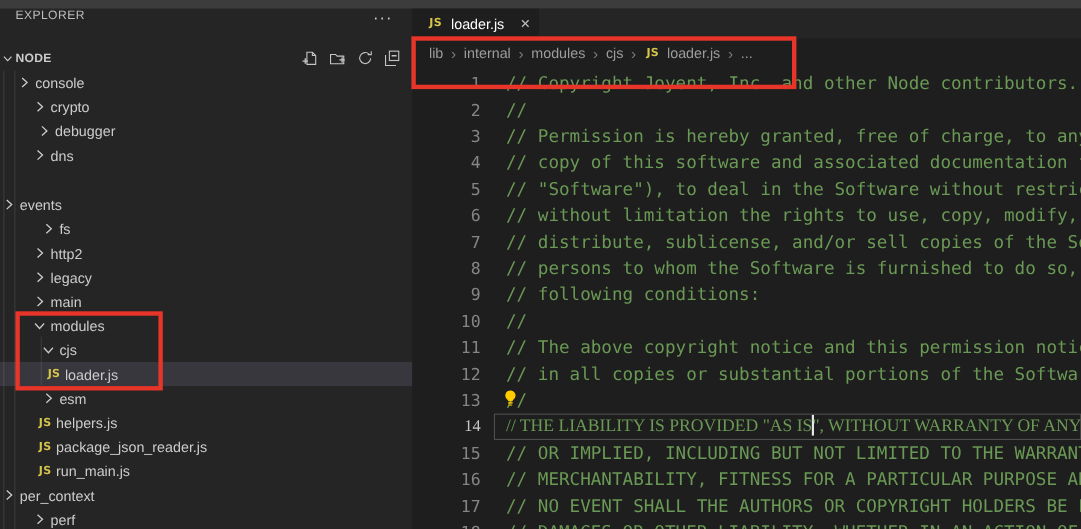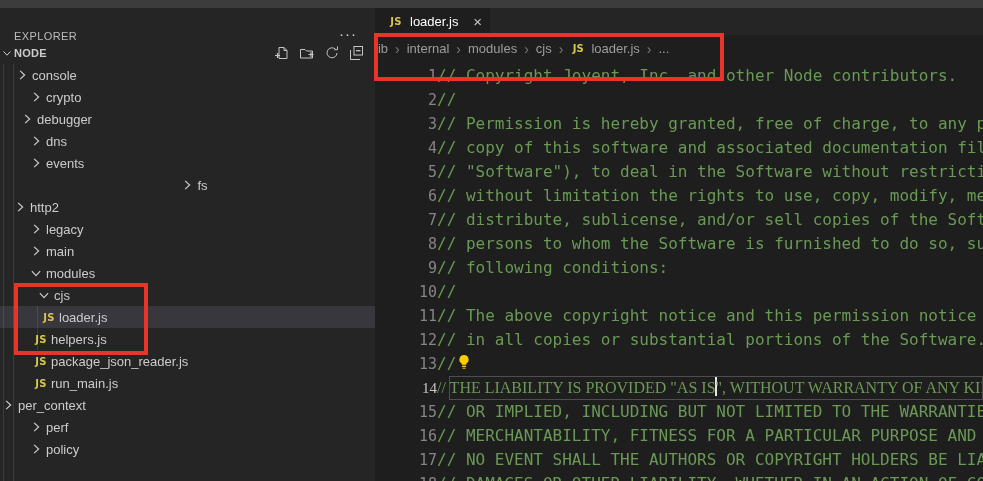--- a/index.html
+++ b/index.html
@@ -16,21 +16,21 @@
     position:absolute; left:0; top:0; width:100%; height:8px;
     background: var(--titlebar-bg);
   }
   
   .sidebar {
     position:absolute; left:0; top:8px; width:375px; bottom:0;
     background: var(--sidebar-bg);
     overflow:hidden;
   }
   .explorer-header {
-    height:34px; display:flex; align-items:flex-end; justify-content:space-between;
+    height:34px; display:flex; align-items:flex-start; justify-content:space-between;
     padding:0 18px 0 14px;
     color:#bdbdbd; font-size:11px; letter-spacing:.4px;
   }
   .dots { color:#d4d4d4; font-size:15px; letter-spacing:1px; cursor:pointer; }
   .section-header {
     height:22px; display:flex; align-items:center;
     font-size:11px; font-weight:bold; color:#cccccc;
   }
   .section-header .chev-box { width:10px; margin-left:2px; }
   .sec-label { margin-left:2px; letter-spacing:.3px; }
@@ -60,31 +60,31 @@
   .editor { position:absolute; left:375px; top:8px; right:0; bottom:0; background: var(--editor-bg); }
   .tabbar { height:27px; background: var(--tabbar-bg); display:flex; }
   .tab {
     width:115px; background: var(--editor-bg); color: var(--tab-text);
     font-size:13px; display:flex; align-items:center; gap:6px;
     padding:0 8px 0 13px; cursor:pointer;
   }
   .tab .close { margin-left:auto; color:#c5c5c5; font-size:15px; line-height:1; cursor:pointer; }
   .breadcrumb {
     height:27px; display:flex; align-items:center; gap:7px;
-    color: var(--breadcrumb-text); font-size:13px;
+    padding-left:15px; color: var(--breadcrumb-text); font-size:13px;
   }
   .bc-sep { color:#7a7a7a; font-size:14px; }
   .bc-item { cursor:pointer; display:inline-flex; align-items:center; gap:5px; }
   .code { position:relative; padding-top:2px; height:446px; overflow:hidden; }
   .cl {
     display:flex; height:24px; line-height:24px;
     font-family:"DejaVu Sans Mono", monospace; font-size:16px;
   }
   .ln { width:62px; flex:none; text-align:right; color:var(--linenum); font-size:15px; }
-  .ct { white-space:pre; color:var(--comment-green); }
+  .ct { margin-left:23px; white-space:pre; color:var(--comment-green); }
   .cl.current { position:relative;font-family:Liberation Serif, serif; }
   .cl.current::before {
     content:""; position:absolute; left:74px; right:0; top:0; bottom:0;
     border:1px solid #4e4e4e; pointer-events:none;
   }
   .cl.current .ln { color:var(--linenum-active); }
   .cursor {
     display:inline-block; width:2px; height:19px;
     margin:0 -1px; background:#e6e6e6; vertical-align:text-bottom;
   }
@@ -143,53 +143,53 @@
           <span class="lbl">console</span>
         </div>
         <div class="row" style="padding-left: 28px;">
           <span class="chev">
             <svg width="12" height="12" viewBox="0 0 16 16" fill="none" stroke="#cccccc" stroke-width="1.6">
               <path d="M5.5 2.5l6 5.5-6 5.5"></path>
             </svg>
           </span>
           <span class="lbl">crypto</span>
         </div>
-        <div class="row" style="padding-left: 19px;">
+        <div class="row" style="padding-left: 32px;">
           <span class="chev">
             <svg width="12" height="12" viewBox="0 0 16 16" fill="none" stroke="#cccccc" stroke-width="1.6">
               <path d="M5.5 2.5l6 5.5-6 5.5"></path>
             </svg>
           </span>
           <span class="lbl">debugger</span>
         </div>
         <div class="row" style="padding-left: 28px;">
           <span class="chev">
             <svg width="12" height="12" viewBox="0 0 16 16" fill="none" stroke="#cccccc" stroke-width="1.6">
               <path d="M5.5 2.5l6 5.5-6 5.5"></path>
             </svg>
           </span>
           <span class="lbl">dns</span>
         </div>
-        <div class="row" style="padding-left: 28px;">
+        <div class="row" style=" margin-top: 23px;">
           <span class="chev">
             <svg width="12" height="12" viewBox="0 0 16 16" fill="none" stroke="#cccccc" stroke-width="1.6">
               <path d="M5.5 2.5l6 5.5-6 5.5"></path>
             </svg>
           </span>
           <span class="lbl">events</span>
         </div>
-        <div class="row" style="padding-left: 12px; justify-content: center;">
+        <div class="row" style="padding-left: 36px;">
           <span class="chev">
             <svg width="12" height="12" viewBox="0 0 16 16" fill="none" stroke="#cccccc" stroke-width="1.6">
               <path d="M5.5 2.5l6 5.5-6 5.5"></path>
             </svg>
           </span>
           <span class="lbl">fs</span>
         </div>
-        <div class="row" style="padding-left: 12px;">
+        <div class="row" style="padding-left: 28px;">
           <span class="chev">
             <svg width="12" height="12" viewBox="0 0 16 16" fill="none" stroke="#cccccc" stroke-width="1.6">
               <path d="M5.5 2.5l6 5.5-6 5.5"></path>
             </svg>
           </span>
           <span class="lbl">http2</span>
         </div>
         <div class="row" style="padding-left: 28px;">
           <span class="chev">
             <svg width="12" height="12" viewBox="0 0 16 16" fill="none" stroke="#cccccc" stroke-width="1.6">
@@ -218,20 +218,28 @@
           <span class="chev expanded">
             <svg width="12" height="12" viewBox="0 0 16 16" fill="none" stroke="#cccccc" stroke-width="1.6">
               <path d="M5.5 2.5l6 5.5-6 5.5"></path>
             </svg>
           </span>
           <span class="lbl">cjs</span>
         </div>
         <div class="row selected" style="padding-left: 41px;">
           <span class="jsb">JS</span>
           <span class="lbl">loader.js</span>
+        </div>
+        <div class="row" style="padding-left: 36px;">
+          <span class="chev">
+            <svg width="12" height="12" viewBox="0 0 16 16" fill="none" stroke="#cccccc" stroke-width="1.6">
+              <path d="M5.5 2.5l6 5.5-6 5.5"></path>
+            </svg>
+          </span>
+          <span class="lbl">esm</span>
         </div>
         <div class="row" style="padding-left: 33px;">
           <span class="jsb">JS</span>
           <span class="lbl">helpers.js</span>
         </div>
         <div class="row" style="padding-left: 33px;">
           <span class="jsb">JS</span>
           <span class="lbl">package_json_reader.js</span>
         </div>
         <div class="row" style="padding-left: 33px;">

